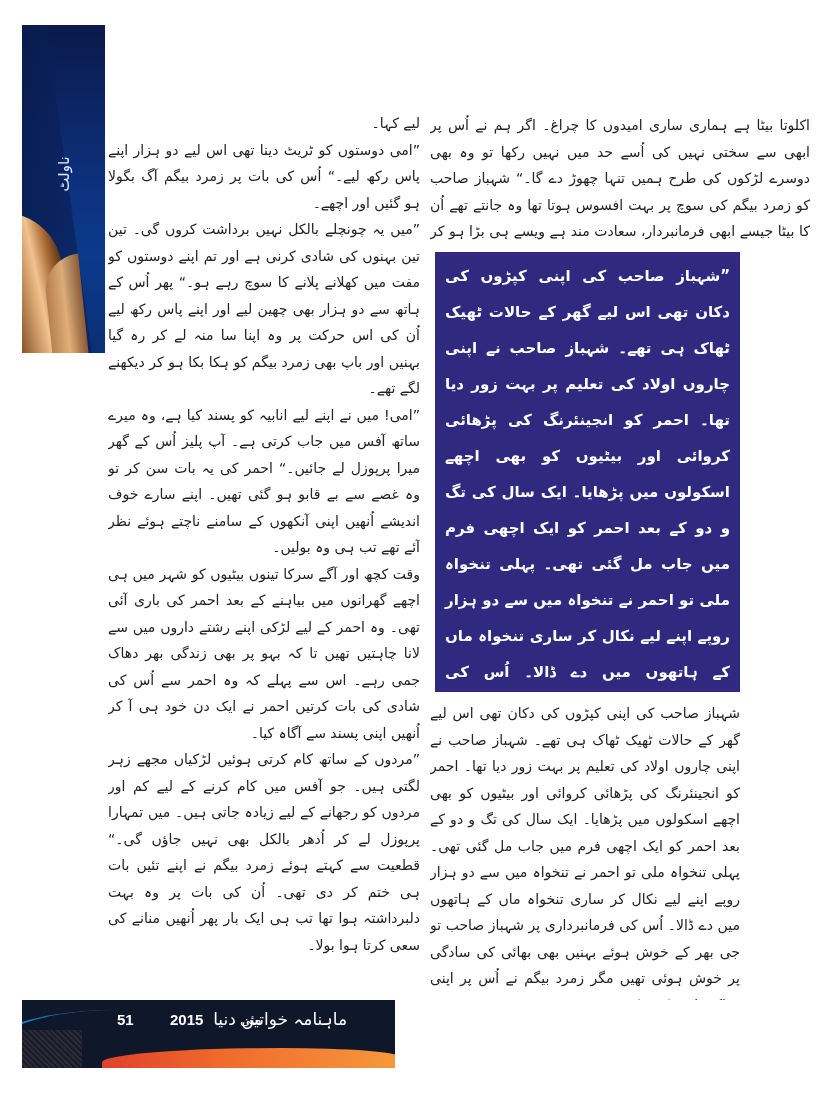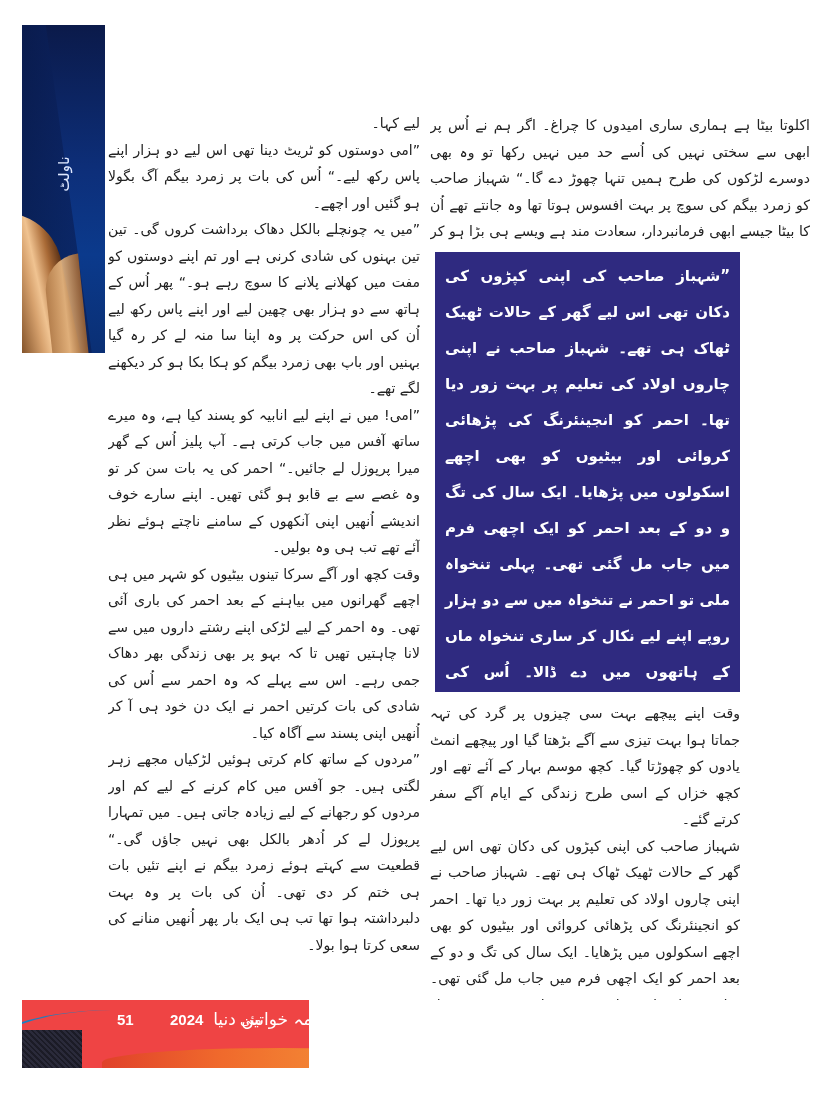--- a/index.html
+++ b/index.html
@@ -41,22 +41,22 @@
   .col-left { left: 108px; top: 110px; width: 312px; height: 885px; overflow: hidden; }
   .col-right-top { left: 430px; top: 112px; width: 380px; height: 135px; overflow: hidden; }
   .pullquote {
     position: absolute; left: 435px; top: 252px; width: 305px; height: 440px;
     background: #2f2a80; color: #ffffff; direction: rtl; text-align: justify; text-align-last: right;
     font-family: "DejaVu Sans", sans-serif; font-weight: bold; font-size: 15px; line-height: 36px;
     padding: 6px 10px; box-sizing: border-box; overflow: hidden;
   }
   .col-right-bottom { left: 430px; top: 700px; width: 310px; height: 300px; overflow: hidden; }
   .footer {
-    position: absolute; left: 22px; top: 1000px; width: 287px; height: 68px;
-    background: #ef4444; overflow: hidden;
+    position: absolute; left: 22px; top: 1000px; width: 373px; height: 68px;
+    background: #0f172a; overflow: hidden;
   }
   .footer .wave-blue {
     position: absolute; left: -60px; top: 10px; width: 300px; height: 120px;
     border-radius: 50%; border-bottom: 18px solid #2aa0d8; border-left: 10px solid #1b7fc0;
     box-sizing: border-box;
   }
   .footer .wave-orange {
     position: absolute; left: 80px; top: 48px; width: 300px; height: 24px;
     background: linear-gradient(90deg, #e0412a 0%, #f06a2c 40%, #f59a3a 100%);
     border-radius: 60% 40% 0 0;
@@ -79,43 +79,42 @@
 <div class="banner">
   <div class="swoosh-dark"></div>
   <div class="swoosh-gold"></div>
   <div class="swoosh-gold2"></div>
   <div class="label">ناولٹ</div>
 </div>
 
 <div class="col col-left">
   <p>لیے کہا۔</p>
   <p>”امی دوستوں کو ٹریٹ دینا تھی اس لیے دو ہزار اپنے پاس رکھ لیے۔“ اُس کی بات پر زمرد بیگم آگ بگولا ہو گئیں اور اچھے۔</p>
-  <p>”میں یہ چونچلے بالکل دھاک برداشت کروں گی۔ تین تین بہنوں کی شادی کرنی ہے اور تم اپنے دوستوں کو مفت میں کھلانے پلانے کا سوچ رہے ہو۔“ پھر اُس کے ہاتھ سے دو ہزار بھی چھین لیے اور اپنے پاس رکھ لیے اُن کی اس حرکت پر وہ اپنا سا منہ لے کر رہ گیا بہنیں اور باپ بھی زمرد بیگم کو ہکا بکا ہو کر دیکھنے لگے تھے۔</p>
+  <p>”میں یہ چونچلے بالکل نہیں برداشت کروں گی۔ تین تین بہنوں کی شادی کرنی ہے اور تم اپنے دوستوں کو مفت میں کھلانے پلانے کا سوچ رہے ہو۔“ پھر اُس کے ہاتھ سے دو ہزار بھی چھین لیے اور اپنے پاس رکھ لیے اُن کی اس حرکت پر وہ اپنا سا منہ لے کر رہ گیا بہنیں اور باپ بھی زمرد بیگم کو ہکا بکا ہو کر دیکھنے لگے تھے۔</p>
   <p>”امی! میں نے اپنے لیے انابیہ کو پسند کیا ہے، وہ میرے ساتھ آفس میں جاب کرتی ہے۔ آپ پلیز اُس کے گھر میرا پرپوزل لے جائیں۔“ احمر کی یہ بات سن کر تو وہ غصے سے بے قابو ہو گئی تھیں۔ اپنے سارے خوف اندیشے اُنھیں اپنی آنکھوں کے سامنے ناچتے ہوئے نظر آئے تھے تب ہی وہ بولیں۔</p>
   <p>وقت کچھ اور آگے سرکا تینوں بیٹیوں کو شہر میں ہی اچھے گھرانوں میں بیاہنے کے بعد احمر کی باری آئی تھی۔ وہ احمر کے لیے لڑکی اپنے رشتے داروں میں سے لانا چاہتیں تھیں تا کہ بہو پر بھی زندگی بھر دھاک جمی رہے۔ اس سے پہلے کہ وہ احمر سے اُس کی شادی کی بات کرتیں احمر نے ایک دن خود ہی آ کر اُنھیں اپنی پسند سے آگاہ کیا۔</p>
   <p>”مردوں کے ساتھ کام کرتی ہوئیں لڑکیاں مجھے زہر لگتی ہیں۔ جو آفس میں کام کرنے کے لیے کم اور مردوں کو رجھانے کے لیے زیادہ جاتی ہیں۔ میں تمہارا پرپوزل لے کر اُدھر بالکل بھی نہیں جاؤں گی۔“ قطعیت سے کہتے ہوئے زمرد بیگم نے اپنے تئیں بات ہی ختم کر دی تھی۔ اُن کی بات پر وہ بہت دلبرداشتہ ہوا تھا تب ہی ایک بار پھر اُنھیں منانے کی سعی کرتا ہوا بولا۔</p>
 
 </div>
 
 <div class="col col-right-top">
   <p>اکلوتا بیٹا ہے ہماری ساری امیدوں کا چراغ۔ اگر ہم نے اُس پر ابھی سے سختی نہیں کی اُسے حد میں نہیں رکھا تو وہ بھی دوسرے لڑکوں کی طرح ہمیں تنہا چھوڑ دے گا۔“ شہباز صاحب کو زمرد بیگم کی سوچ پر بہت افسوس ہوتا تھا وہ جانتے تھے اُن کا بیٹا جیسے ابھی فرمانبردار، سعادت مند ہے ویسے ہی بڑا ہو کر بھی رہے گا مگر زمرد بیگم کو کون سمجھاتا۔</p>
 </div>
 
 <div class="pullquote">
   <p style="margin:0">”شہباز صاحب کی اپنی کپڑوں کی دکان تھی اس لیے گھر کے حالات ٹھیک ٹھاک ہی تھے۔ شہباز صاحب نے اپنی چاروں اولاد کی تعلیم پر بہت زور دیا تھا۔ احمر کو انجینئرنگ کی پڑھائی کروائی اور بیٹیوں کو بھی اچھے اسکولوں میں پڑھایا۔ ایک سال کی تگ و دو کے بعد احمر کو ایک اچھی فرم میں جاب مل گئی تھی۔ پہلی تنخواہ ملی تو احمر نے تنخواہ میں سے دو ہزار روپے اپنے لیے نکال کر ساری تنخواہ ماں کے ہاتھوں میں دے ڈالا۔ اُس کی فرمانبرداری پر شہباز صاحب تو جی بھر کے خوش ہوئے بہنیں بھی بھائی کی سادگی پر خوش ہوئی تھیں مگر زمرد بیگم نے اُس پر اپنی دھاک قائم رکھنے کے لیے کہا۔“</p>
 </div>
 
 <div class="col col-right-bottom">
-  <p>وقت اپنے پیچھے بہت سی چیزوں پر گرد کی تہہ جماتا ہوا بہت تیزی سے آگے بڑھتا گیا اور پیچھے انمٹ یادوں کو چھوڑتا گیا۔ کچھ موسم بہار کے آئے تھے اور کچھ خزاں کے اسی طرح زندگی کے ایام آگے سفر کرتے گئے۔</p>
   <p>شہباز صاحب کی اپنی کپڑوں کی دکان تھی اس لیے گھر کے حالات ٹھیک ٹھاک ہی تھے۔ شہباز صاحب نے اپنی چاروں اولاد کی تعلیم پر بہت زور دیا تھا۔ احمر کو انجینئرنگ کی پڑھائی کروائی اور بیٹیوں کو بھی اچھے اسکولوں میں پڑھایا۔ ایک سال کی تگ و دو کے بعد احمر کو ایک اچھی فرم میں جاب مل گئی تھی۔ پہلی تنخواہ ملی تو احمر نے تنخواہ میں سے دو ہزار روپے اپنے لیے نکال کر ساری تنخواہ ماں کے ہاتھوں میں دے ڈالا۔ اُس کی فرمانبرداری پر شہباز صاحب تو جی بھر کے خوش ہوئے بہنیں بھی بھائی کی سادگی پر خوش ہوئی تھیں مگر زمرد بیگم نے اُس پر اپنی دھاک قائم رکھنے کے</p>
 </div>
 
 <div class="footer">
   <div class="texture"></div>
   <div class="wave-blue"></div>
   <div class="wave-orange"></div>
   <div class="row">
     <span class="page-no">51</span>
-    <span class="year">2024</span>
+    <span class="year">2015</span>
     <span class="month">مئی</span>
     <span class="mag">ماہنامہ خواتین دنیا</span>
   </div>
 </div>
 
 </body></html>

